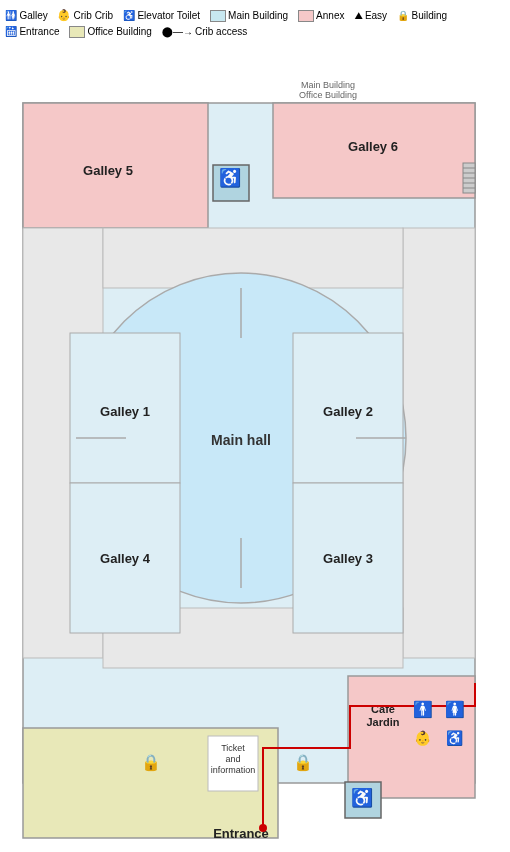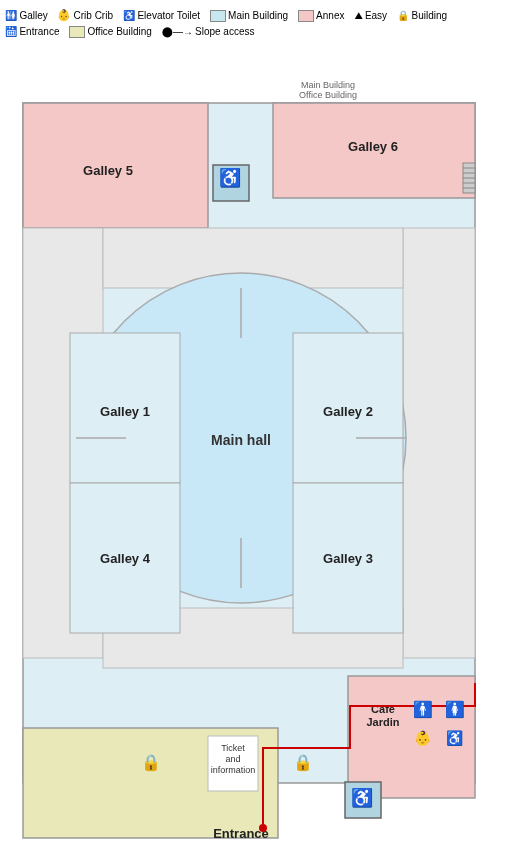--- a/index.html
+++ b/index.html
@@ -74,21 +74,21 @@
   <div class="legend-item">
     <span>🛗</span>
     <span>Entrance</span>
   </div>
   <div class="legend-item">
     <span class="legend-box office"></span>
     <span>Office Building</span>
   </div>
   <div class="legend-item">
     <span>⬤—→</span>
-    <span>Slope access</span>
+    <span>Crib access</span>
   </div>
 </div>
 
 <svg width="490" height="778" viewBox="0 0 490 778" style="position:absolute; top:68px; left:8px;" xmlns="http://www.w3.org/2000/svg">
 
   <rect x="15" y="35" width="452" height="680" fill="#ddeef5" stroke="#999" stroke-width="1.5"></rect>
 
   <rect x="15" y="35" width="185" height="125" fill="#f5c8c8" stroke="#999" stroke-width="1.5"></rect>
 
   <rect x="265" y="35" width="202" height="95" fill="#f5c8c8" stroke="#999" stroke-width="1.5"></rect>

